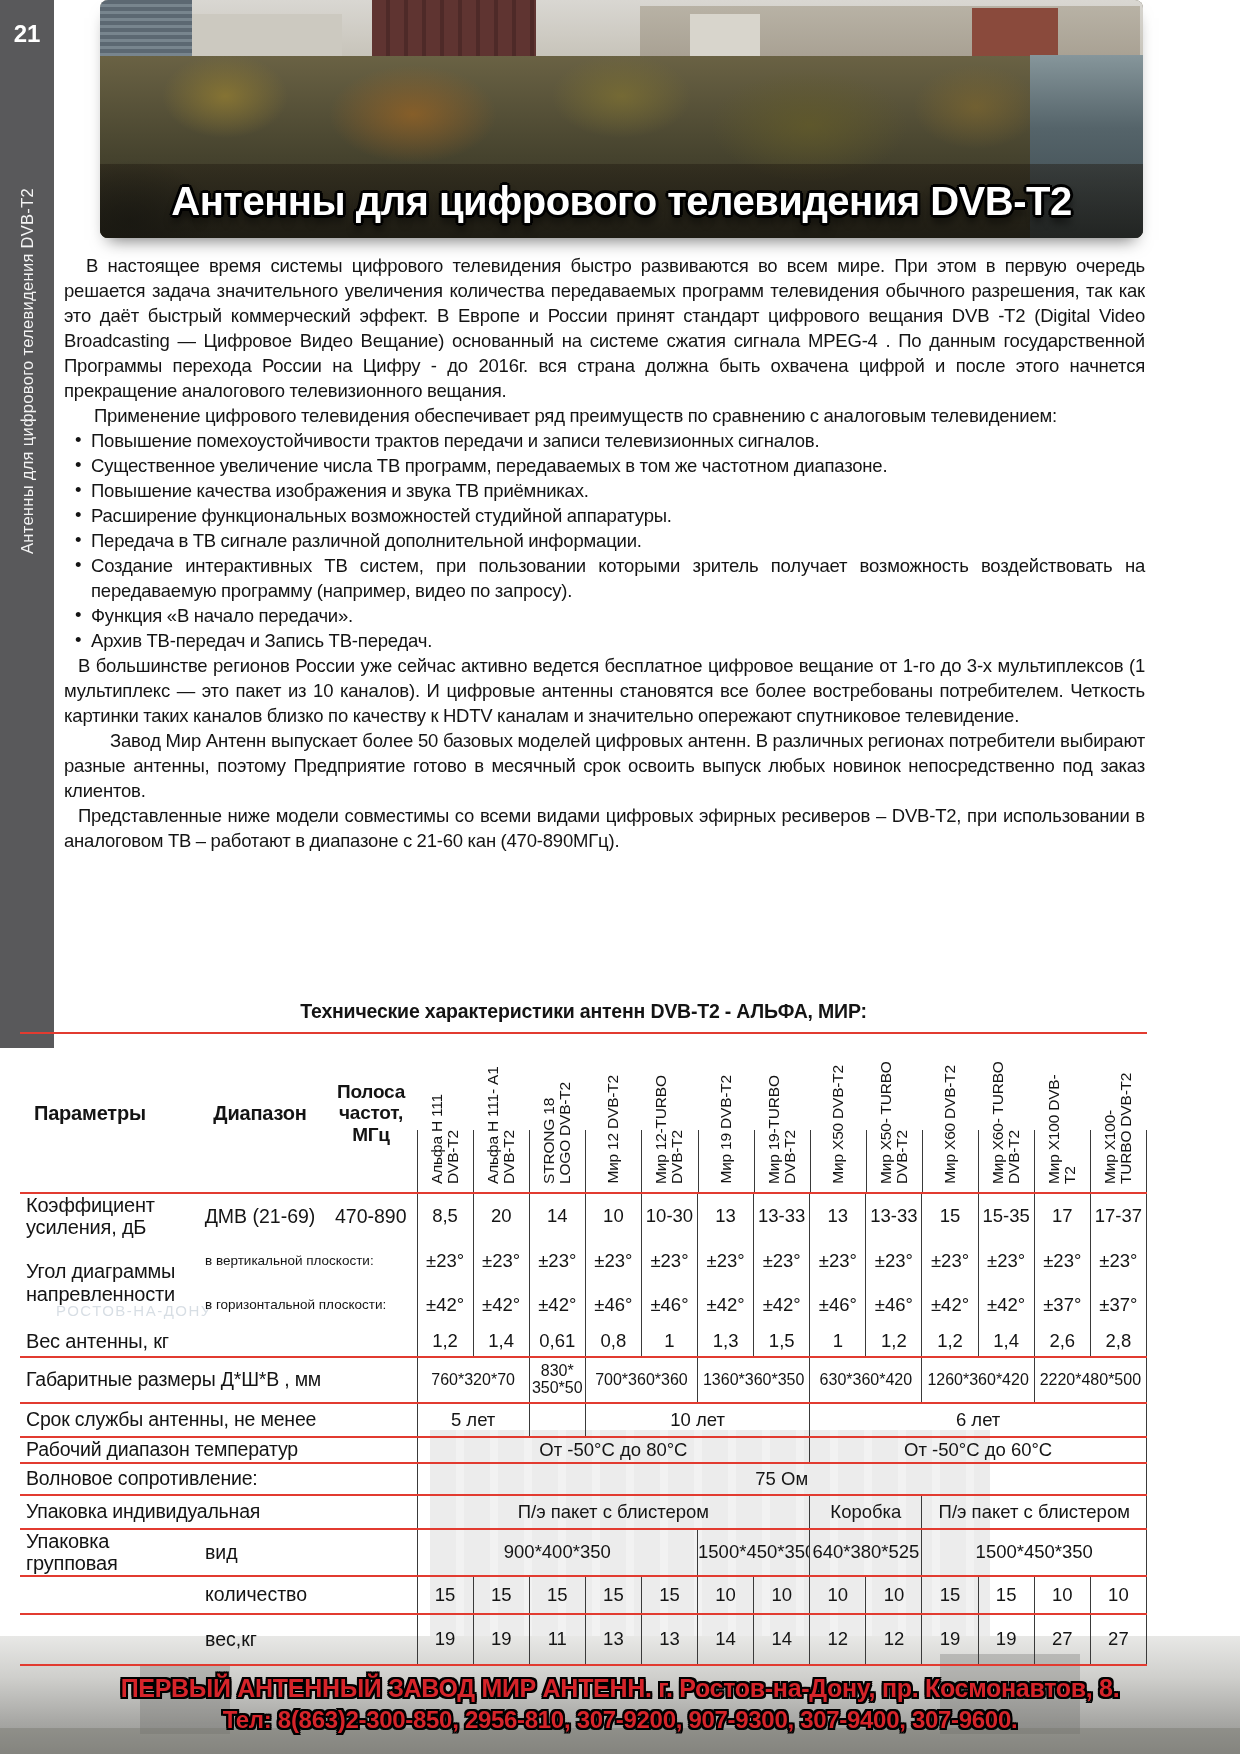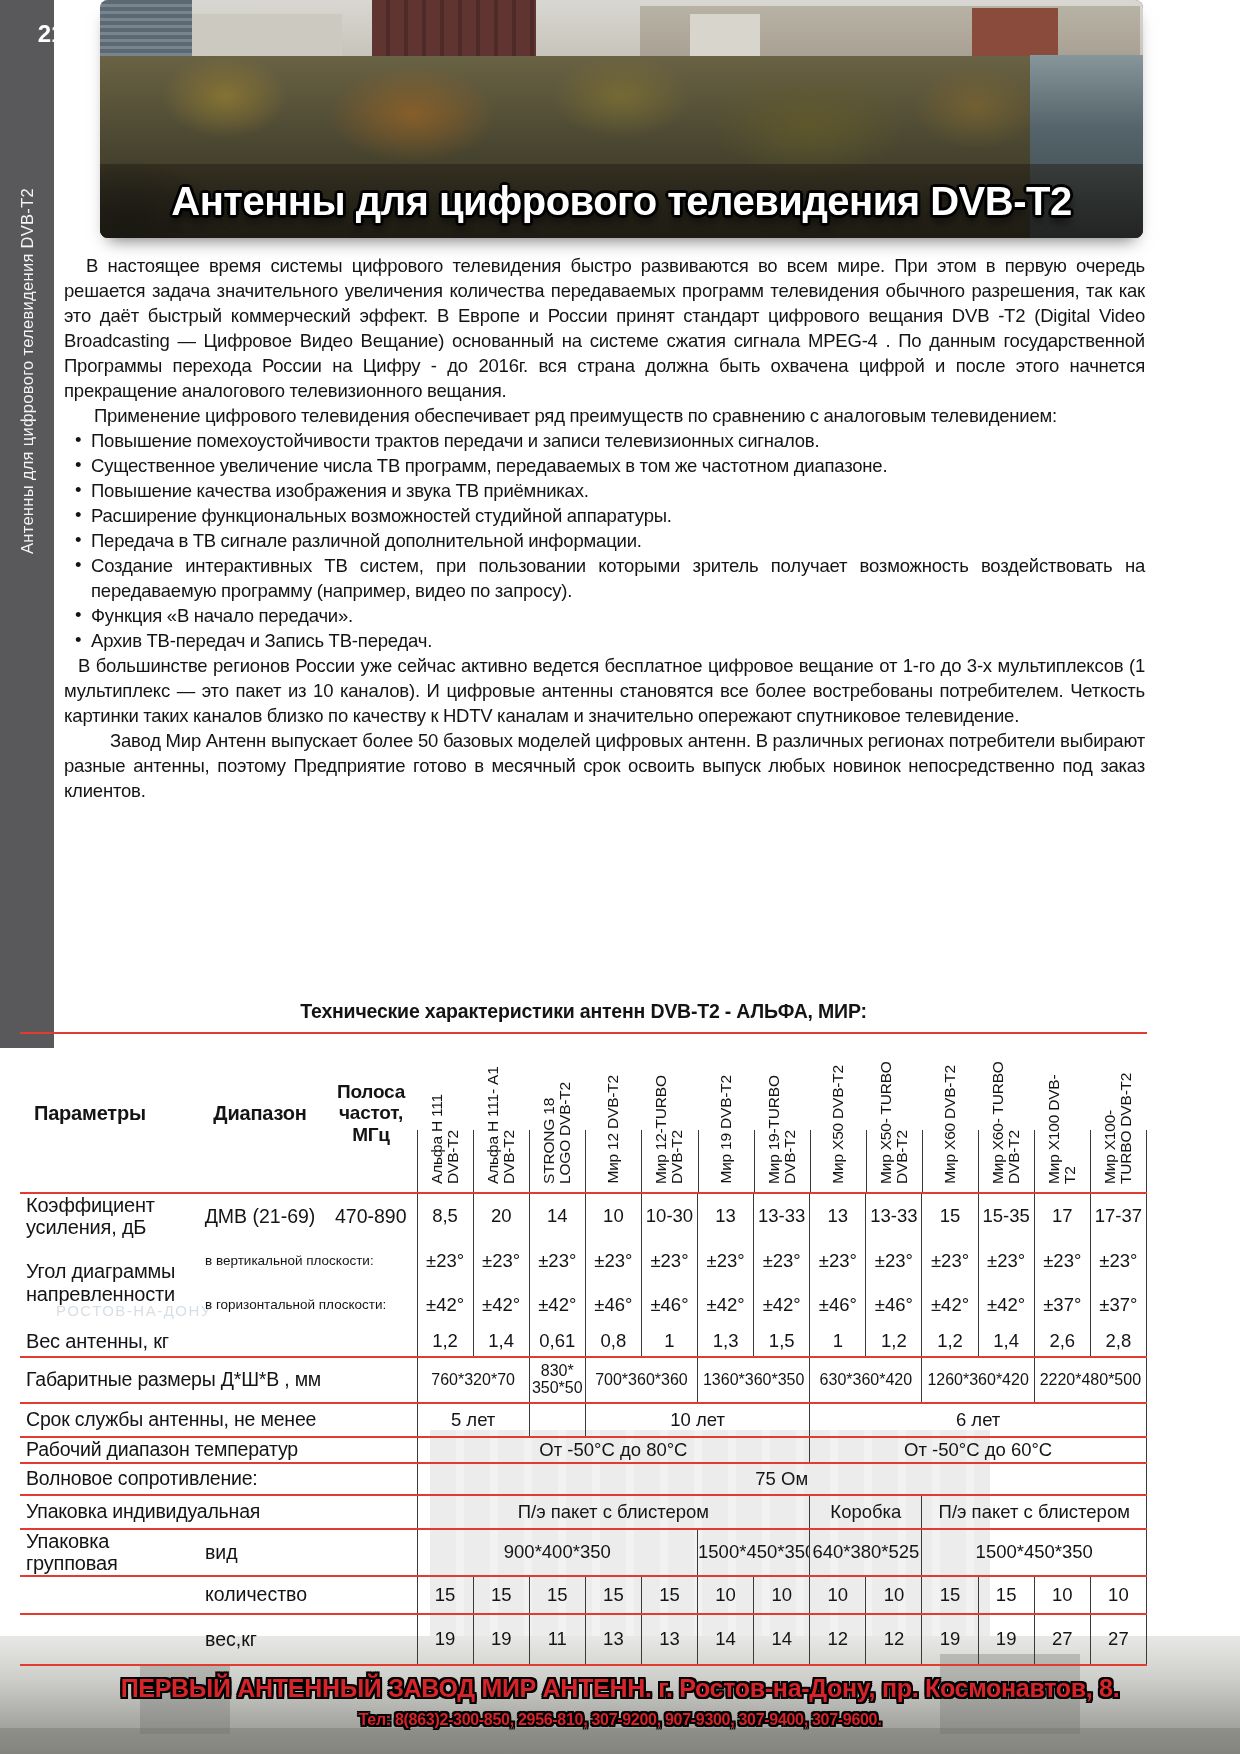--- a/index.html
+++ b/index.html
@@ -2,21 +2,21 @@
 <html><head>
 <meta charset="utf-8">
 <style>
 :root{ --red:#e23b30; --line:#3a3a3a; }
 *{margin:0;padding:0;box-sizing:border-box;}
 html,body{width:1240px;height:1754px;}
 body{position:relative;background:#fff;font-family:"Liberation Sans","DejaVu Sans",sans-serif;color:#141414;overflow:hidden;}
 
 
 .sidebar{position:absolute;left:0;top:0;width:54px;height:1048px;background:#59595b;}
-.pagenum{position:absolute;top:20px;left:0;width:54px;text-align:center;color:#fff;font-size:24px;font-weight:bold;margin-left:24px;}
+.pagenum{position:absolute;top:20px;left:0;width:54px;text-align:center;color:#fff;font-size:24px;font-weight:bold;}
 .vtext-wrap{position:absolute;top:78px;left:0;width:54px;height:585px;display:flex;align-items:center;justify-content:center;}
 .vtext{writing-mode:vertical-rl;transform:rotate(180deg);color:#f4f4f4;font-size:16.5px;letter-spacing:.3px;white-space:nowrap;}
 
 
 .hero{position:absolute;left:100px;top:0;width:1043px;height:238px;border-radius:8px;overflow:hidden;background:#6a6450;box-shadow:0 10px 16px -8px rgba(0,0,0,.55);}
 .hero>div{position:absolute;}
 .h-sky{left:0;top:0;width:100%;height:70px;background:linear-gradient(#d9d7d2,#c3bfb4);}
 .h-city{left:540px;top:6px;width:500px;height:66px;background:linear-gradient(#b8b2a5,#a49c8e);}
 .h-whitebld{left:590px;top:14px;width:70px;height:56px;background:#d8d5cc;}
 .h-redbld{left:872px;top:8px;width:86px;height:56px;background:#8a4a3c;}
@@ -77,21 +77,21 @@
 
 
 .photo-strip{position:absolute;left:0;top:1636px;width:1240px;height:118px;background:linear-gradient(180deg,#e8e8e6,#cfcfcc 35%,#a8a8a5 72%,#8f8f8c);z-index:1;}
 .photo-strip .fb{position:absolute;background:#5c5c58;opacity:.28;}
 .fb1{left:140px;top:28px;width:90px;height:70px;}
 .fb2{left:940px;top:18px;width:140px;height:80px;}
 .fb3{left:0;top:92px;width:1240px;height:26px;background:#77776f;opacity:.45;position:absolute;}
 .footer-text{position:absolute;left:0;top:1672px;width:1240px;text-align:center;z-index:3;color:#d6242a;font-weight:bold;letter-spacing:-.3px;}
 .footer-text div{text-shadow:-2px 0 0 #000,2px 0 0 #000,0 -2px 0 #000,0 2px 0 #000,-2px -2px 0 #000,2px 2px 0 #000,-2px 2px 0 #000,2px -2px 0 #000;}
 .f1{font-size:25px;line-height:32px;}
-.f2{font-size:16px;line-height:32px;}
+.f2{font-size:24px;line-height:32px;}
 </style>
 </head>
 <body>
 
 <div class="sidebar">
   <div class="pagenum">21</div>
   <div class="vtext-wrap">
     <div class="vtext">Антенны для цифрового телевидения DVB-T2</div>
   </div>
 </div>
@@ -120,20 +120,21 @@
       <div class="bullet"><span>Существенное увеличение числа ТВ программ, передаваемых в том же частотном диапазоне.</span></div>
       <div class="bullet"><span>Повышение качества изображения и звука ТВ приёмниках.</span></div>
       <div class="bullet"><span>Расширение функциональных возможностей студийной аппаратуры.</span></div>
       <div class="bullet"><span>Передача в ТВ сигнале различной дополнительной информации.</span></div>
       <div class="bullet"><span>Создание интерактивных ТВ систем, при пользовании которыми зритель получает возможность воздействовать на передаваемую программу (например, видео по запросу).</span></div>
       <div class="bullet"><span>Функция «В начало передачи».</span></div>
       <div class="bullet"><span>Архив ТВ-передач и Запись ТВ-передач.</span></div>
     </div>
   <p class="p3">В большинстве регионов России уже сейчас активно ведется бесплатное цифровое вещание от 1-го до 3-х мультиплексов (1 мультиплекс — это пакет из 10 каналов). И цифровые антенны становятся все более востребованы потребителем. Четкость картинки таких каналов близко по качеству к HDTV каналам и значительно опережают спутниковое телевидение.</p>
   <p class="p4">Завод Мир Антенн выпускает более 50 базовых моделей цифровых антенн. В различных регионах потребители выбирают разные антенны, поэтому Предприятие готово в месячный срок освоить выпуск любых новинок непосредственно под заказ клиентов.</p>
+  <p class="p5">Представленные ниже модели совместимы со всеми видами цифровых эфирных ресиверов – DVB-T2, при использовании в аналоговом ТВ – работают в диапазоне с 21-60 кан (470-890МГц).</p>
 </div>
 
 <div class="wm-text">РОСТОВ-НА-ДОНУ</div>
 <div class="wm-city"></div>
 
 <div class="table-wrap">
   <div class="tbl-title">Технические характеристики антенн DVB-T2 - АЛЬФА, МИР:</div>
   <table>
     <colgroup>
       <col style="width:175px">

